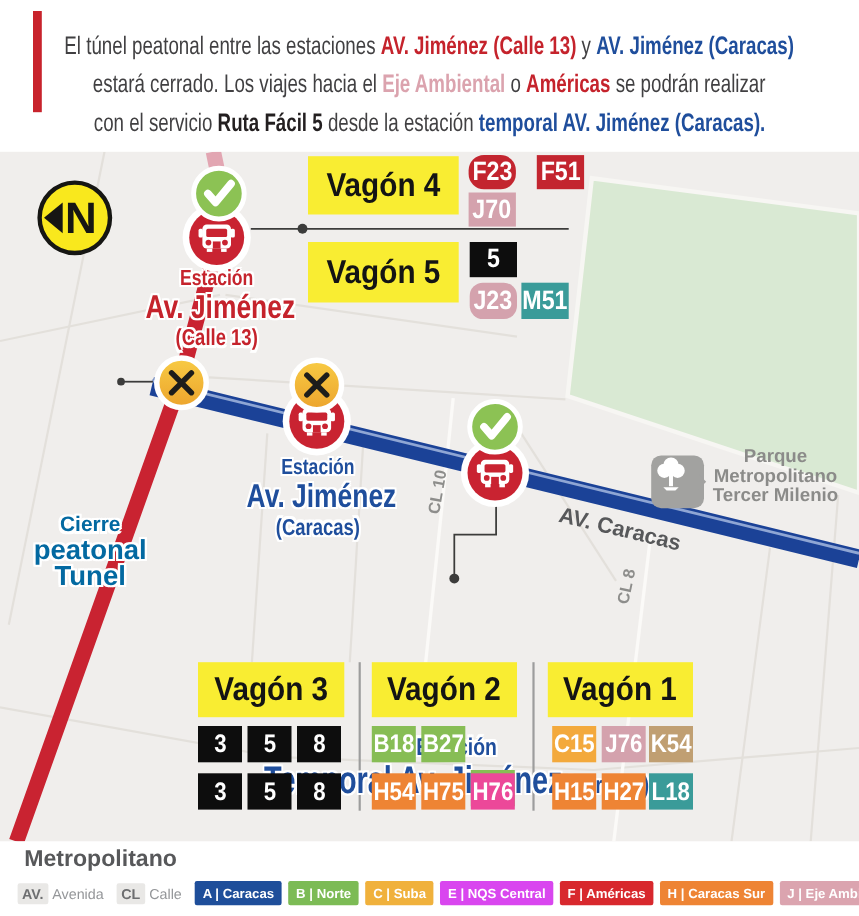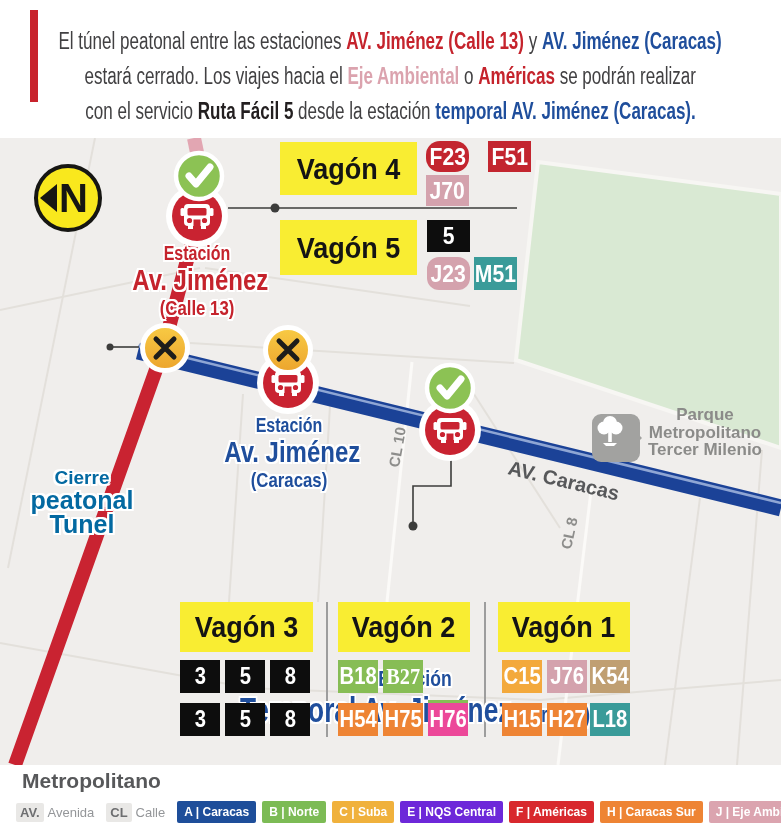--- a/index.html
+++ b/index.html
@@ -267,21 +267,21 @@
     <div class="chip chip-bot" style="left: 225px; top: 565px; background: rgb(13, 13, 13);">
         <span class="t">5</span>
       </div>
     <div class="chip chip-bot" style="left: 270px; top: 565px; background: rgb(13, 13, 13);">
         <span class="t">8</span>
       </div>
 
     <div class="chip chip-bot" style="left: 338px; top: 522px; background: rgb(135, 189, 85);">
         <span class="t">B18</span>
       </div>
-    <div class="chip chip-bot" style="left: 383px; top: 522px; background: rgb(135, 189, 85); font-family: Liberation Serif, serif;">
+    <div class="chip chip-bot" style="left: 383px; top: 522px; background: rgb(135, 189, 85);">
         <span class="t">B27</span>
       </div>
     <div class="chip chip-bot" style="left: 428px; top: 522px; background: rgb(135, 189, 85); margin-top: 40px;">
         <span class="t">B75</span>
       </div>
     <div class="chip chip-bot" style="left: 338px; top: 565px; background: rgb(238, 132, 52);">
         <span class="t">H54</span>
       </div>
     <div class="chip chip-bot" style="left: 383px; top: 565px; background: rgb(238, 132, 52);">
         <span class="t">H75</span>
@@ -317,20 +317,20 @@
         <span class="abbr-chip">AV.</span>
         <span class="abbr-name">Avenida</span>
       </div>
       <div class="abbr-item">
         <span class="abbr-chip">CL</span>
         <span class="abbr-name">Calle</span>
       </div>
       <div class="lchip" style="background: rgb(30, 78, 154);">A | Caracas</div>
       <div class="lchip" style="background: rgb(124, 187, 85);">B | Norte</div>
       <div class="lchip" style="background: rgb(240, 177, 60);">C | Suba</div>
-      <div class="lchip" style="background: #6d28d9;">E | NQS Central</div>
+      <div class="lchip" style="background: #d946ef;">E | NQS Central</div>
       <div class="lchip" style="background: rgb(216, 40, 45);">F | Américas</div>
       <div class="lchip" style="background: rgb(238, 132, 52);">H | Caracas Sur</div>
       <div class="lchip" style="background: rgb(219, 164, 175);">J | Eje Ambiental</div>
 
     </div>
   </div>
 </div>
 
 </body></html>

